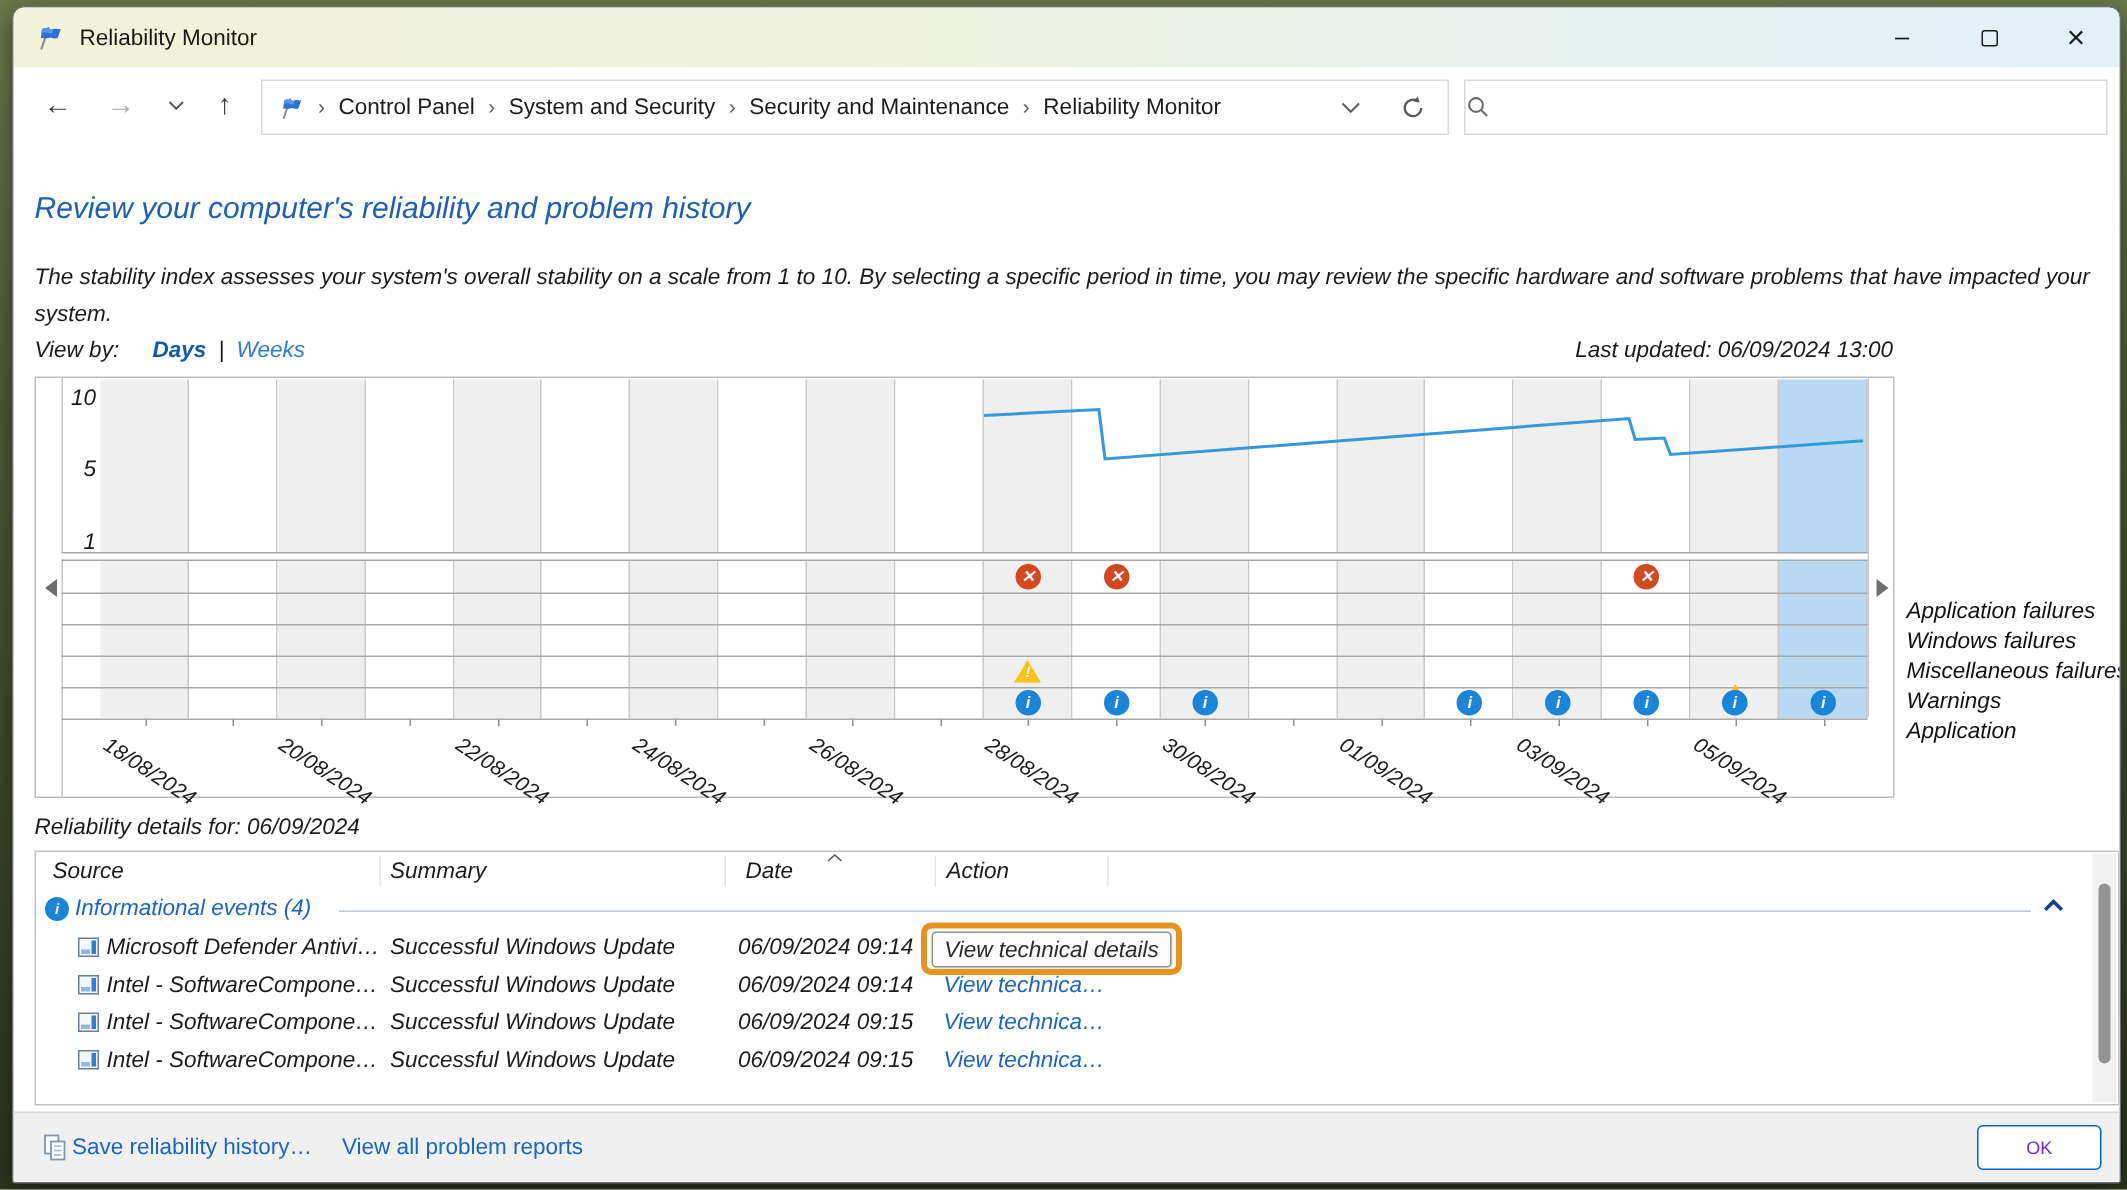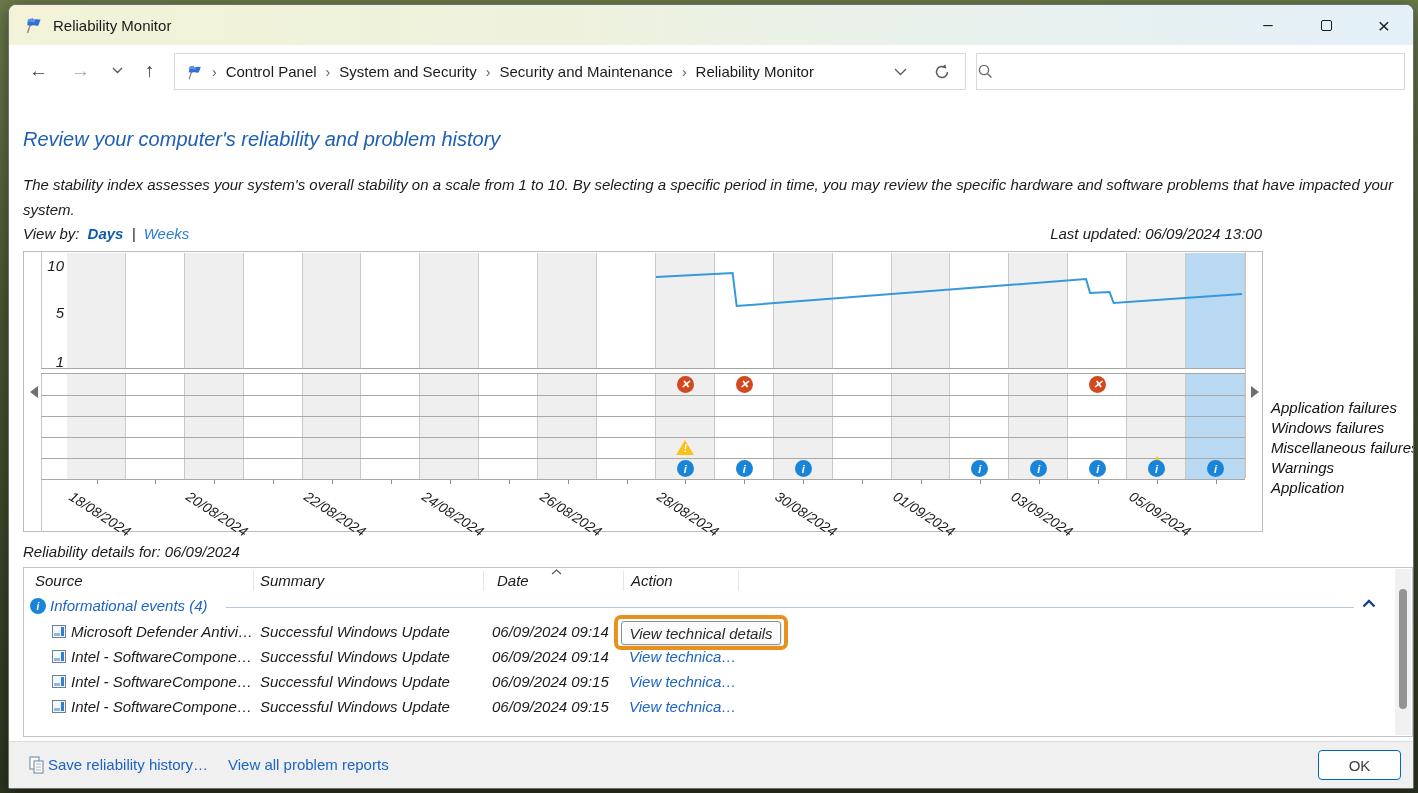--- a/index.html
+++ b/index.html
@@ -47,21 +47,21 @@
     font-family:"Liberation Sans", sans-serif; color:#333;
   }
   .searchbox input::placeholder { color:#8b8b8b; }
   .searchbox svg { margin-right:12px; }
   
   .content { position:relative; height:646px; background:#fff;font-style:italic; }
   .page-heading { position:absolute; left:14px; top:31px; font-size:20px; color:#1d5fb4; }
   .page-desc { position:absolute; left:14px; top:75px; width:1372px; line-height:25px; color:#1b1b1b; }
   .viewby { position:absolute; left:14px; top:128px; }
   .viewby .lbl { color:#1b1b1b; }
-  .viewby .days { color:#0b5cab; font-weight:bold; margin-left:4px; cursor:pointer; }
+  .viewby .days { color:#0b5cab; font-weight:bold; margin-left:18px; cursor:pointer; }
   .viewby .sep { color:#1b1b1b; margin:0 4px; }
   .viewby .weeks { color:#2b7cd3; cursor:pointer; }
   .last-updated { position:absolute; top:128px; right:151px; color:#1b1b1b;margin-left:12px; }
   
   .chart { position:absolute; left:14px; top:154px; width:1240px; height:281px; border:1px solid #bdbdbd; background:#fff; }
   .vline { position:absolute; width:1px; background:#c6c6c6; }
   .scroll-arrow { position:absolute; width:0; height:0; cursor:pointer; }
   .arrow-left { border-top:6px solid transparent; border-bottom:6px solid transparent; border-right:8px solid #6e6e6e; left:6px; top:134px; }
   .arrow-right { border-top:6px solid transparent; border-bottom:6px solid transparent; border-left:8px solid #6e6e6e; left:1227px; top:134px; }
   .ytick { position:absolute; width:24px; text-align:right; font-size:15px; color:#1b1b1b; }
@@ -96,21 +96,21 @@
   .src-ico { position:absolute; left:28px; top:5px; width:14px; height:13px; border:1px solid #6b7f95; background:#f4f8fb; }
   .src-ico i { position:absolute; right:1px; top:1px; bottom:1px; width:3px; background:#2f7fd6; }
   .src-ico b { position:absolute; left:1px; bottom:1px; width:6px; height:3px; background:#8fb8e8; }
   .vtd-btn { position:absolute; left:597px; top:1px; width:160px; height:24px; background:#fbfbfb; border:1px solid #8f8f8f; border-radius:3px; font-size:15px; color:#2a2a2a; display:flex; align-items:center; justify-content:center; cursor:pointer; box-shadow:1px 1px 0 rgba(0,0,0,.08); }
   .hl-ring { position:absolute; left:590px; top:-5px; width:174px; height:35px; border:4px solid #e8921d; border-radius:7px; z-index:6; pointer-events:none; }
   .scrollbar { position:absolute; right:1px; top:1px; bottom:1px; width:16px; background:#f1f1f1; }
   .scroll-thumb { position:absolute; left:4px; width:8px; top:20px; height:120px; background:#939393; border-radius:4px; }
   
   .footer { position:absolute; left:0; right:0; bottom:0; height:47px; background:#f0f0f0; border-top:1px solid #dcdcdc; }
   .f-link { position:absolute; top:14px; color:#1b63c5; cursor:pointer; }
-  .ok-btn { position:absolute; right:12px; top:8px; width:83px; height:30px; background:#fff; border:1px solid #0067c0; border-radius:4px; font-size:15px; color:#404040; display:flex; align-items:center; justify-content:center; cursor:pointer; }
+  .ok-btn { position:absolute; right:12px; top:8px; width:83px; height:30px; background:#fff; border:1px solid #0067c0; border-radius:4px; font-size:12px; color:#6d28d9; display:flex; align-items:center; justify-content:center; cursor:pointer; }
 </style>
 </head>
 <body>
 
 <div class="window">
 
   <div class="titlebar">
     <svg class="flag" width="20" height="20" viewBox="0 0 20 20">
       <line x1="4.5" y1="18" x2="9.5" y2="3" stroke="#8a8a8a" stroke-width="1.4"></line>
       <path d="M5 4.5 C8 2.2 10 5.4 12.6 4.4 C14.6 3.6 16.4 5 17.6 4.2 L15.4 10.4 C13.4 11.4 11.4 9.6 9.2 10.4 C7.2 11.1 5.4 9.9 4.2 10.5 Z" fill="#2f6fd6"></path>

